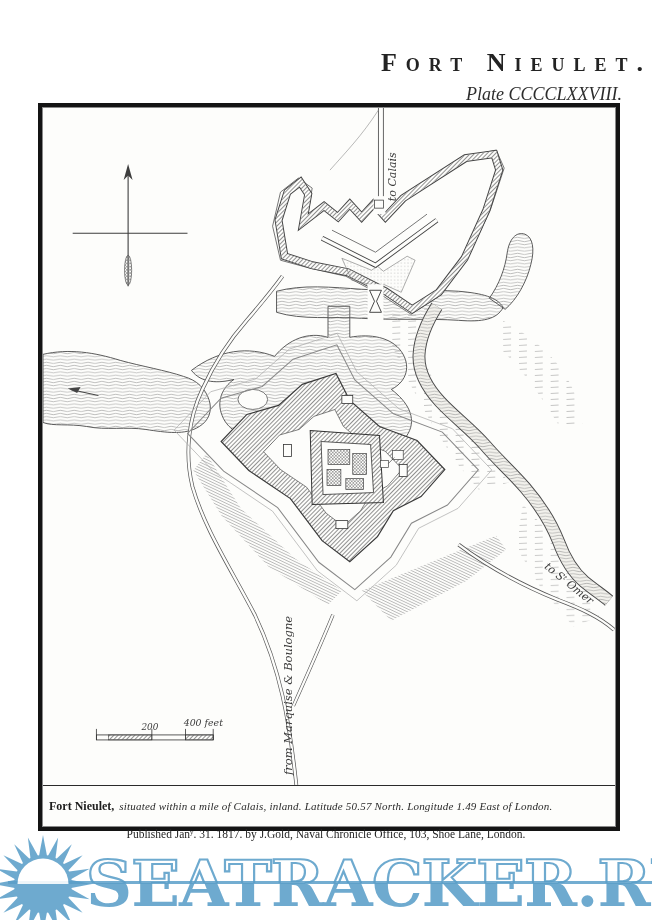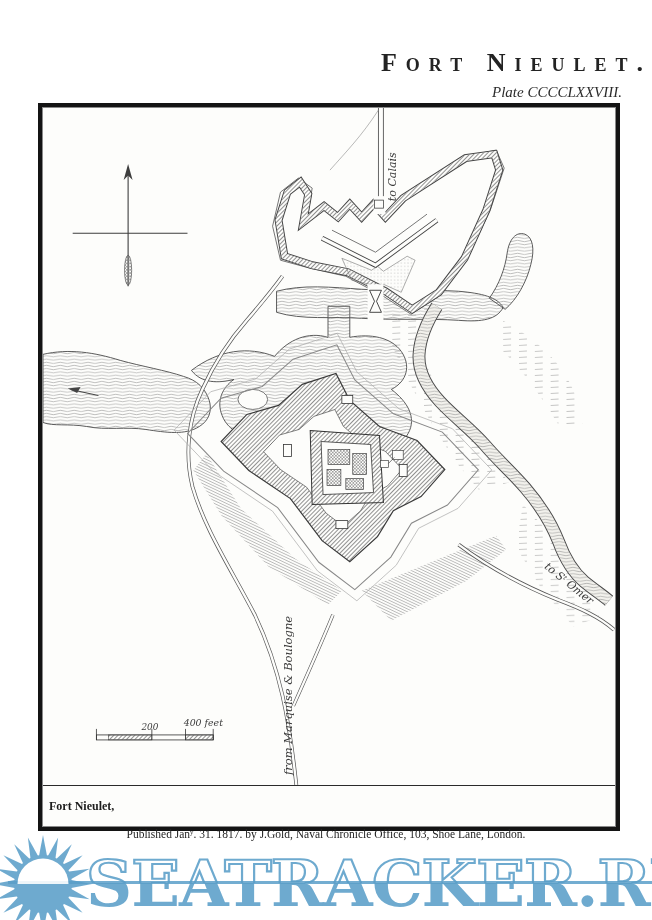--- a/index.html
+++ b/index.html
@@ -1,21 +1,21 @@
 <!DOCTYPE html>
 <html><head>
 <meta charset="utf-8">
 <style>
   html,body{margin:0;padding:0;background:#e8e8e8;}
   .page{position:relative;width:652px;height:920px;background:#ffffff;overflow:hidden;
         font-family:"Liberation Serif","DejaVu Serif",serif;color:#222;}
   
   .plate-title{position:absolute;top:48px;left:0;right:0;text-align:right;
     font-variant:small-caps;font-weight:bold;font-size:26px;letter-spacing:9px;color:#232323;}
-  .plate-number{position:absolute;top:84px;right:30px;font-style:italic;font-size:15px;color:#2c2c2c;}
+  .plate-number{position:absolute;top:84px;right:30px;font-style:italic;font-size:18px;color:#2c2c2c;}
   
   .map-frame{position:absolute;left:38px;top:103px;width:582px;height:728px;
     box-sizing:border-box;border:4.5px solid #141414;background:#fdfdfb;}
   .map-inner{width:100%;height:100%;box-sizing:border-box;border:1px solid #8a8a8a;
     display:flex;flex-direction:column;}
   .map-svg{flex:1 1 auto;display:block;width:100%;height:632px;}
   .caption-strip{flex:0 0 40px;border-top:1.5px solid #2a2a2a;display:flex;align-items:center;
     padding:0 6px;white-space:nowrap;overflow:hidden;font-family:Liberation Serif, serif;}
   .caption-lead{font-weight:bold;font-size:12px;color:#1d1d1d;margin-right:5px;}
   .caption-rest{font-style:italic;font-size:11px;color:#2a2a2a;letter-spacing:.2px;}
@@ -211,20 +211,21 @@
           <text class="map-label" x="162" y="617" text-anchor="middle" font-size="9.5">400 feet</text>
         </g>
 
         <text class="map-label" font-size="11" transform="translate(357,93) rotate(-90)">to Calais</text>
         <text class="map-label" font-size="11" transform="translate(506,459) rotate(38.5)">to Sᵗ Omer</text>
         <text class="map-label" font-size="11.5" transform="translate(252,666) rotate(-90)">from Marquise &amp; Boulogne</text>
       </svg>
 
       <div class="caption-strip">
         <span class="caption-lead">Fort Nieulet,</span>
+        <span class="caption-rest">situated within a mile of Calais, inland. Latitude 50.57 North. Longitude 1.49 East of London.</span>
       </div>
 
     </div>
   </div>
 
   <div class="imprint">Published Janʸ. 31. 1817. by J.Gold, Naval Chronicle Office, 103, Shoe Lane, London.</div>
 
   <div class="wm-line"></div>
   <svg class="wm-logo" viewBox="-52 -52 104 104">
     <g fill="#5b9fc9">

